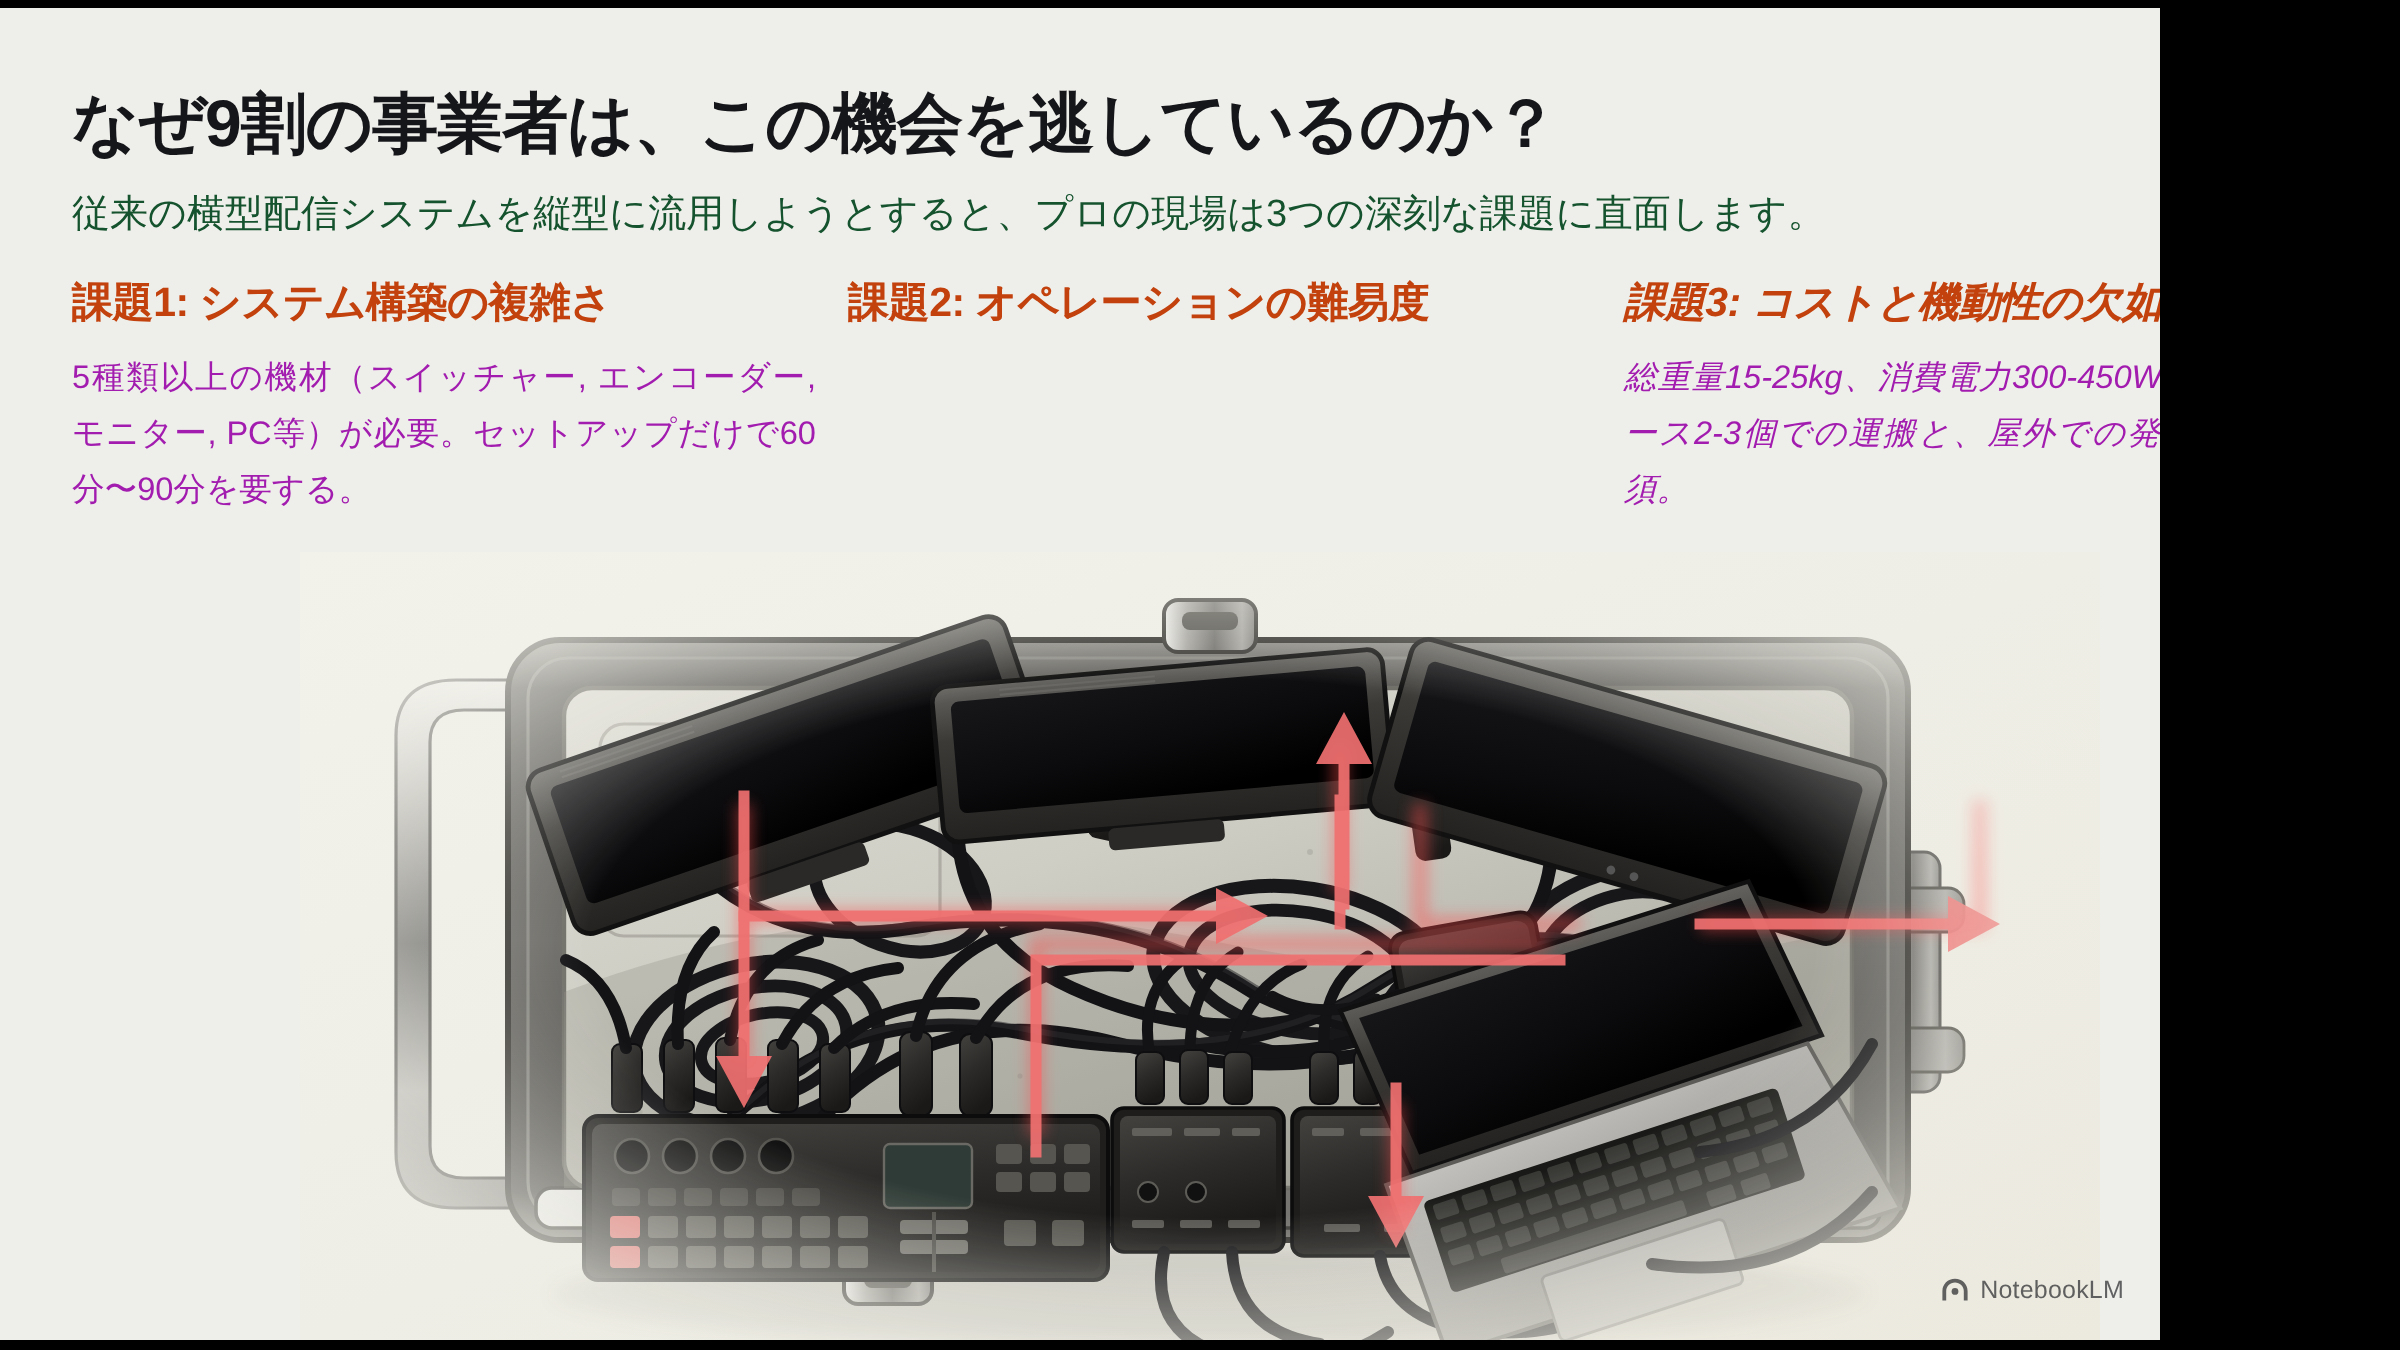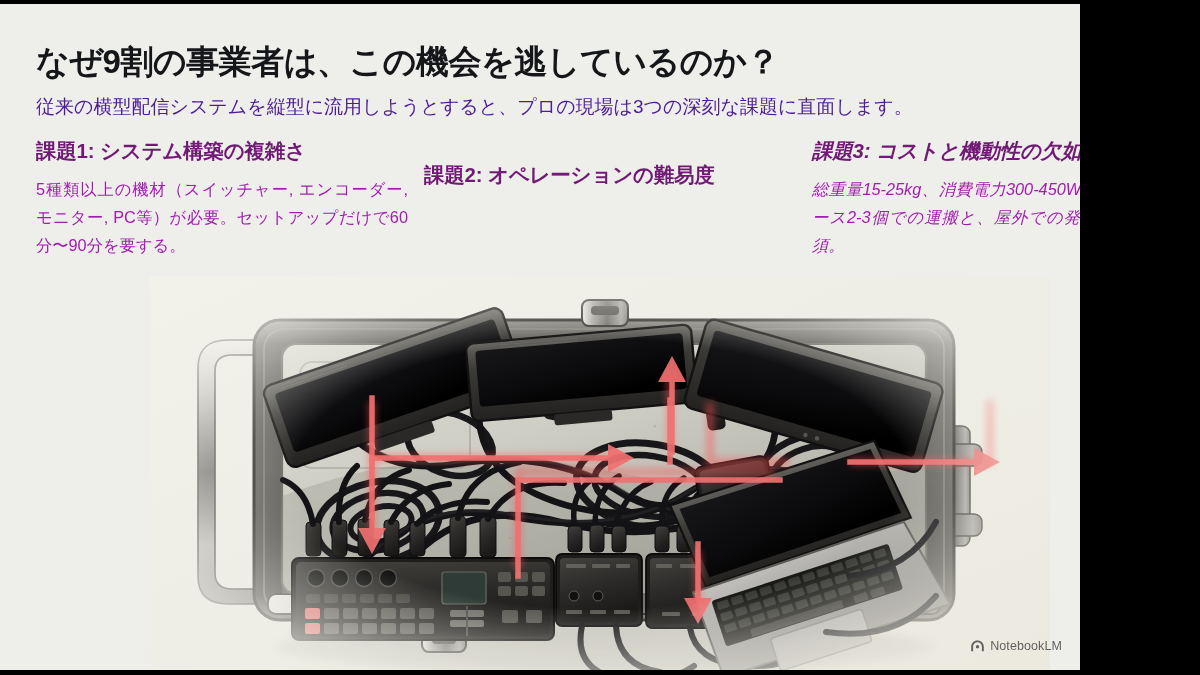--- a/index.html
+++ b/index.html
@@ -41,35 +41,35 @@
     letter-spacing: -0.5px;
     color: #15161a;
     white-space: nowrap;
   }
   #subtitle {
     position: absolute;
     left: 36px;
     top: 75px;
     font-size: 19px;
     font-weight: 400;
-    color: #4c1d95;
+    color: #14532d;
     white-space: nowrap;
   }
   .col {
     position: absolute;
     top: 137px;
     width: 372px;
   }
   #col1 { left: 36px; }
-  #col2 { left: 424px; margin-top: 24px; }
+  #col2 { left: 424px; }
   #col3 { left: 812px; font-style: italic; }
   .col-head {
     font-size: 20.5px;
     font-weight: 700;
-    color: #701a75;
+    color: #c2410c;
     letter-spacing: -0.2px;
     white-space: nowrap;
     margin: 0 0 10px 0;
   }
   .col-body {
     font-size: 16.3px;
     line-height: 1.72;
     color: #a21caf;
     margin: 0;
     text-align: justify;

